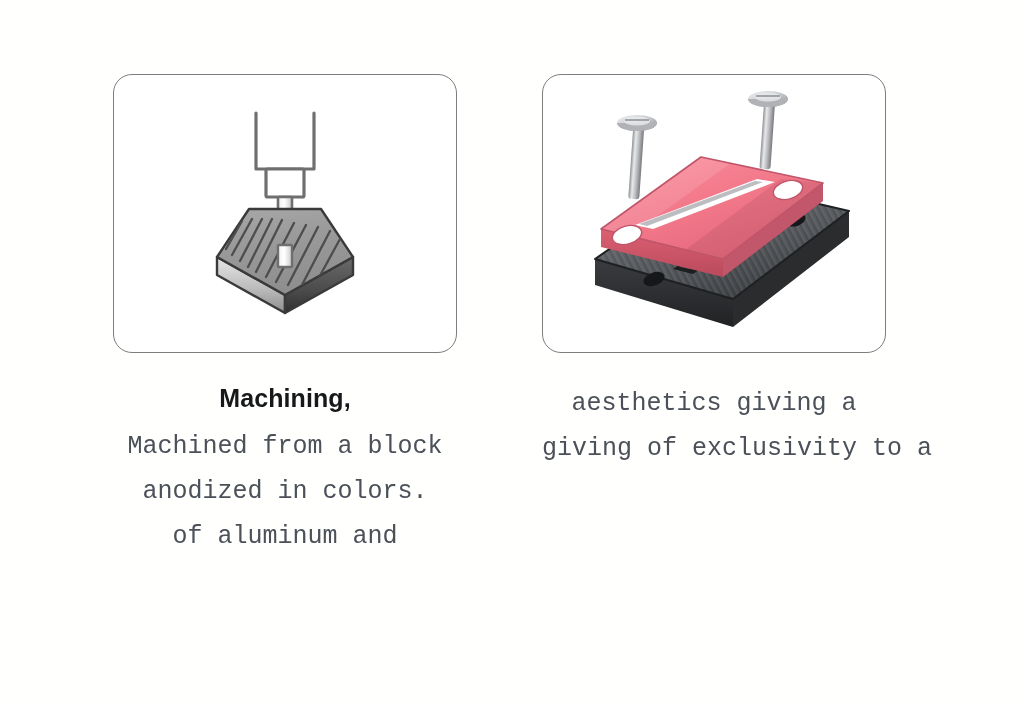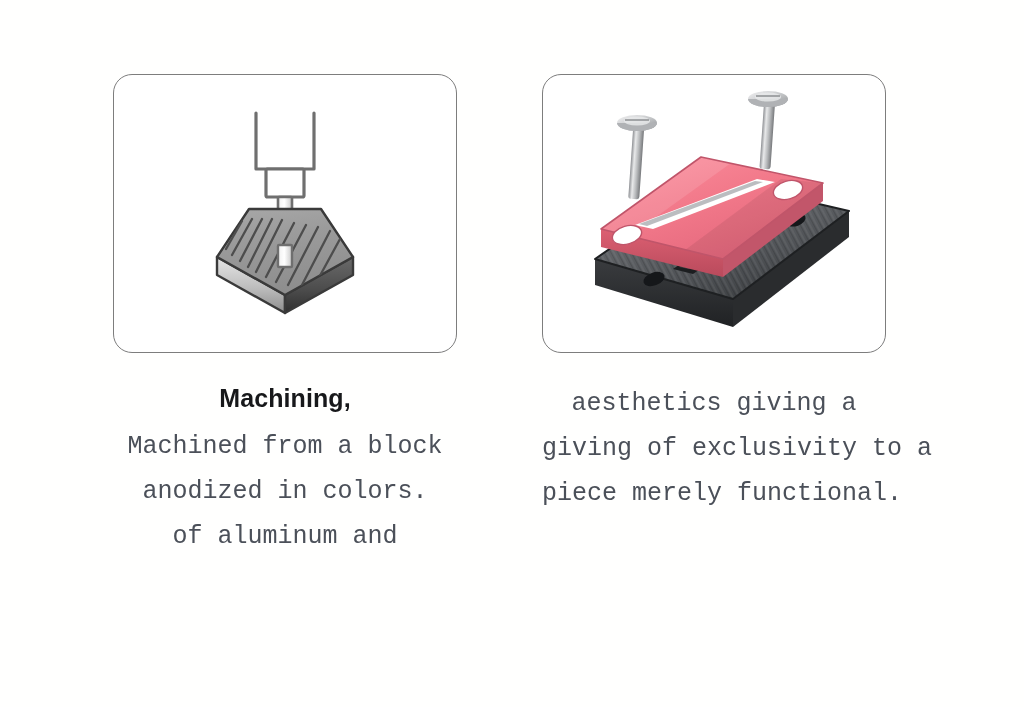--- a/index.html
+++ b/index.html
@@ -289,19 +289,18 @@
             </g>
           </svg>
 
         </div>
       </div>
 
       <div class="caption">
         <div class="caption-body">
           <span class="line">aesthetics giving a</span>
           <span class="line">giving of exclusivity to a</span>
-          <span class="line">piece merely functional.</span>
         </div>
       </div>
     </div>
 
   </div>
 </div>
 
 </body></html>

